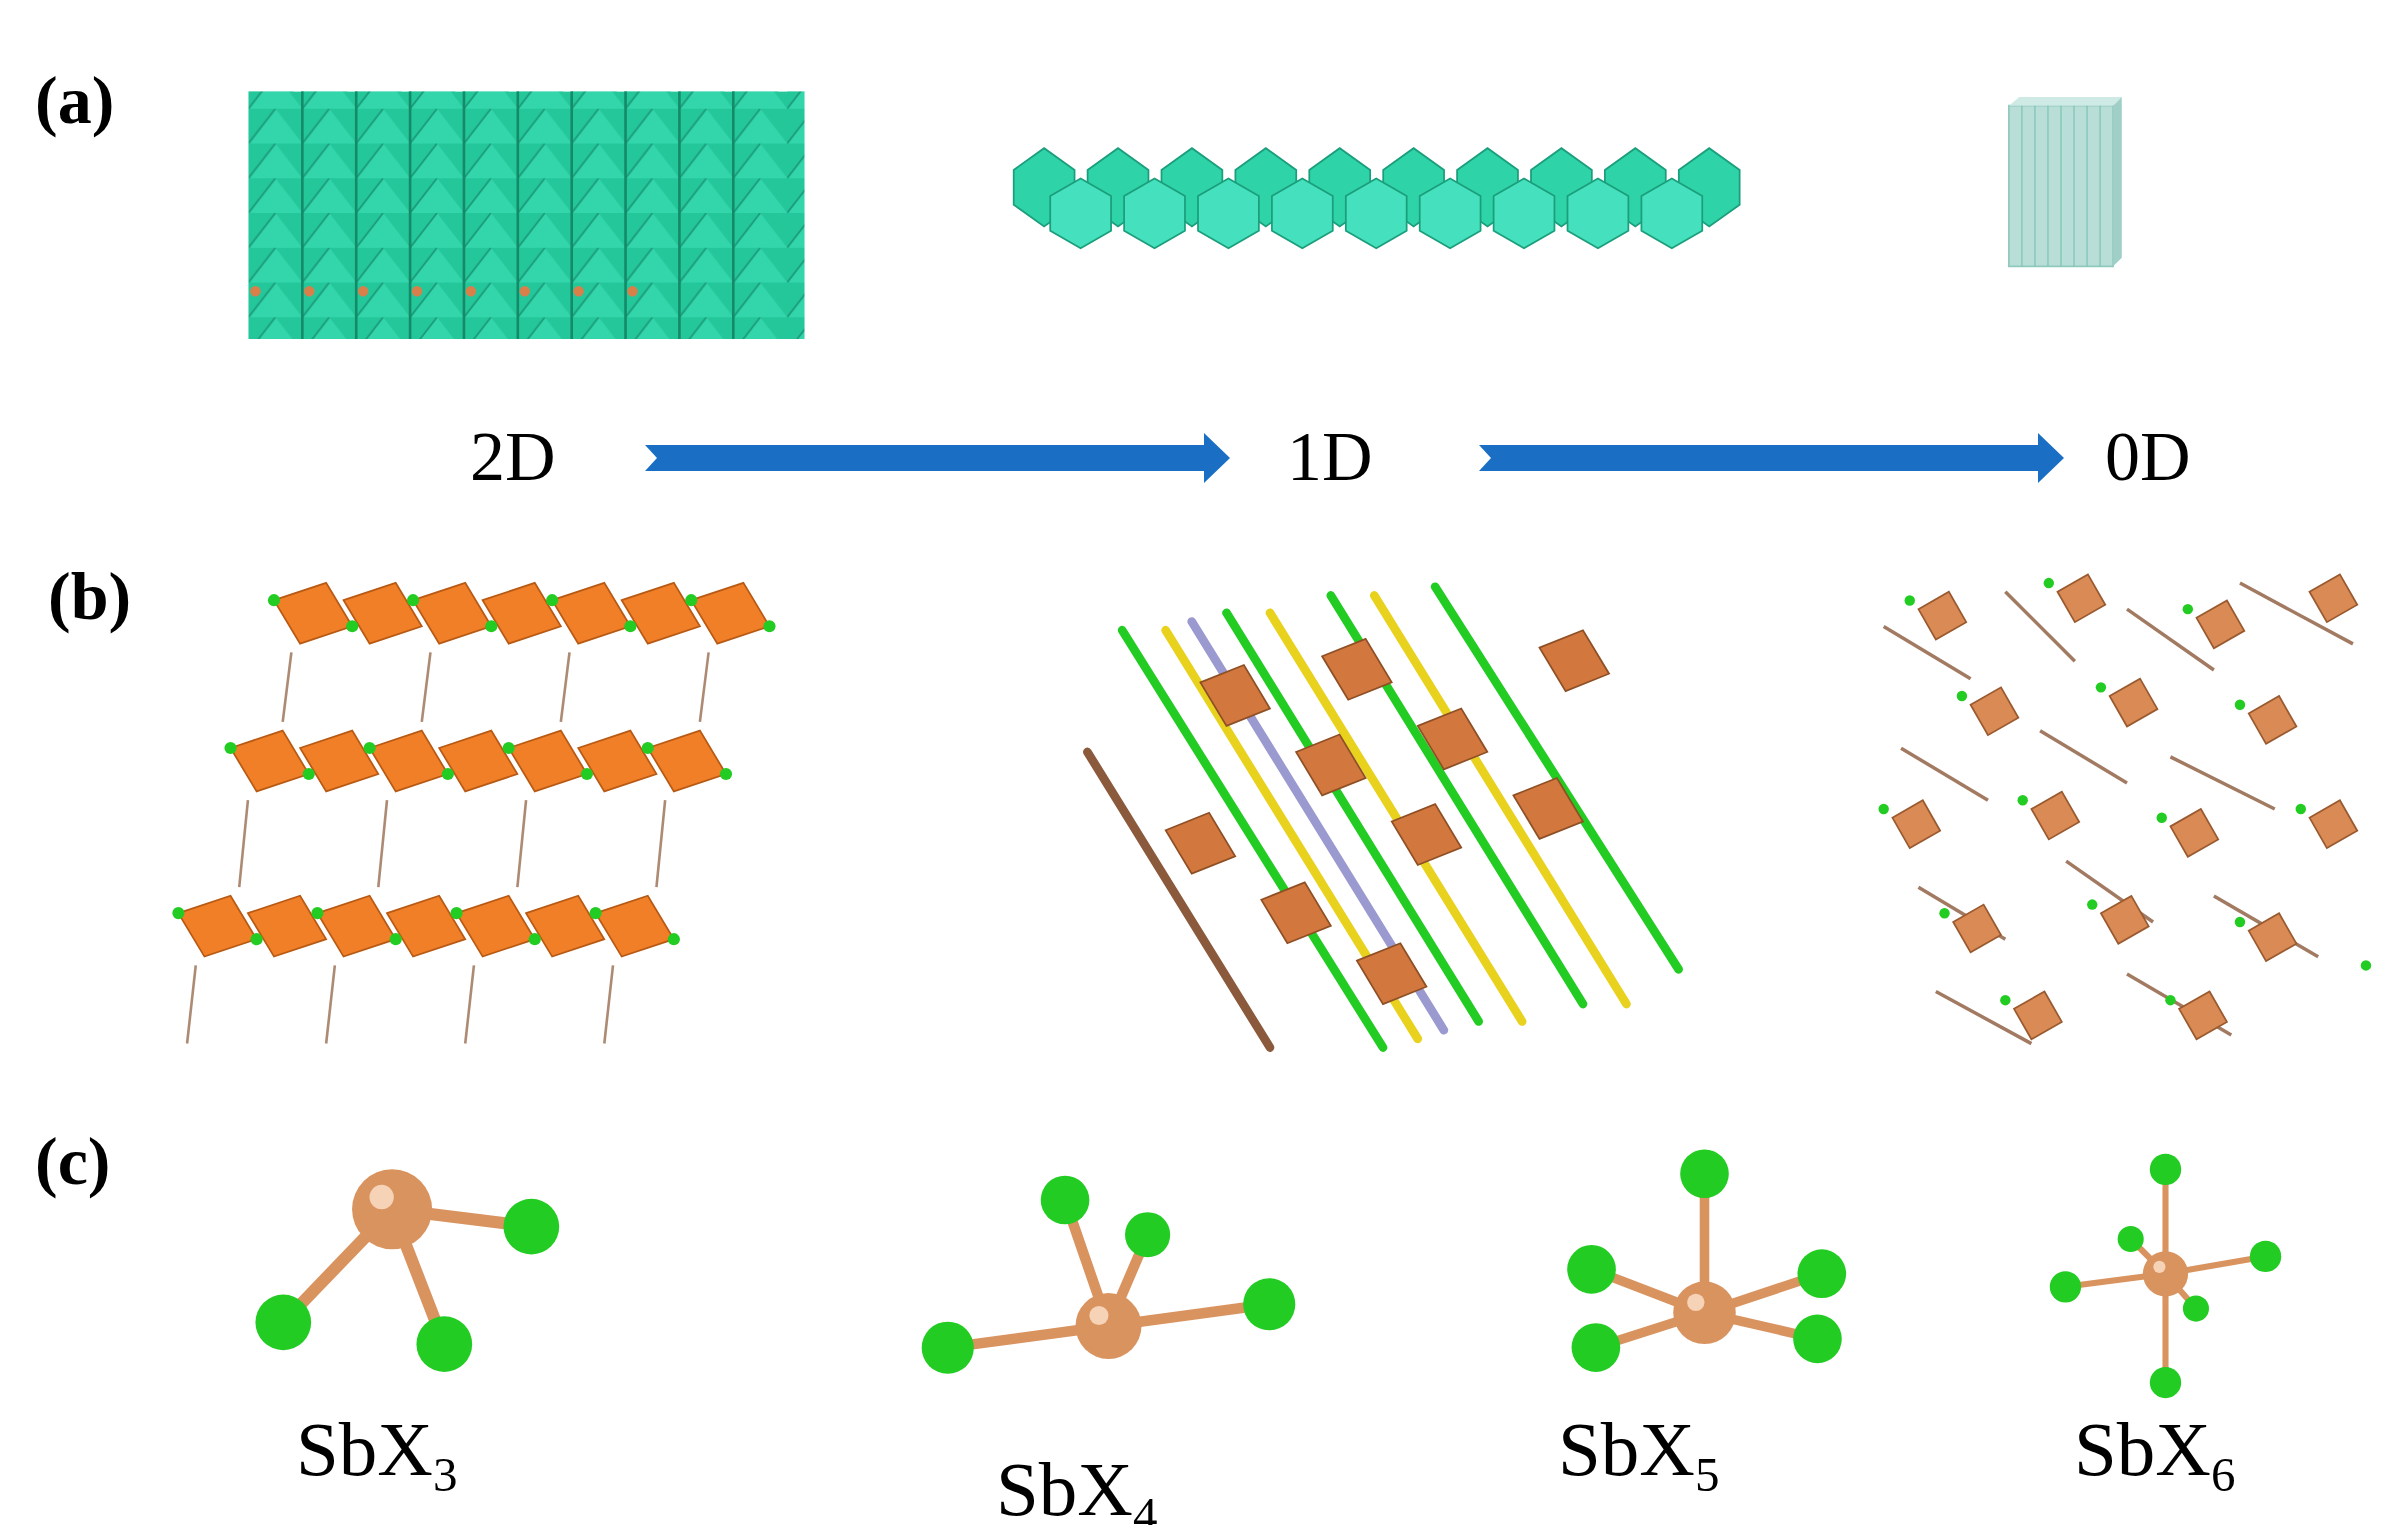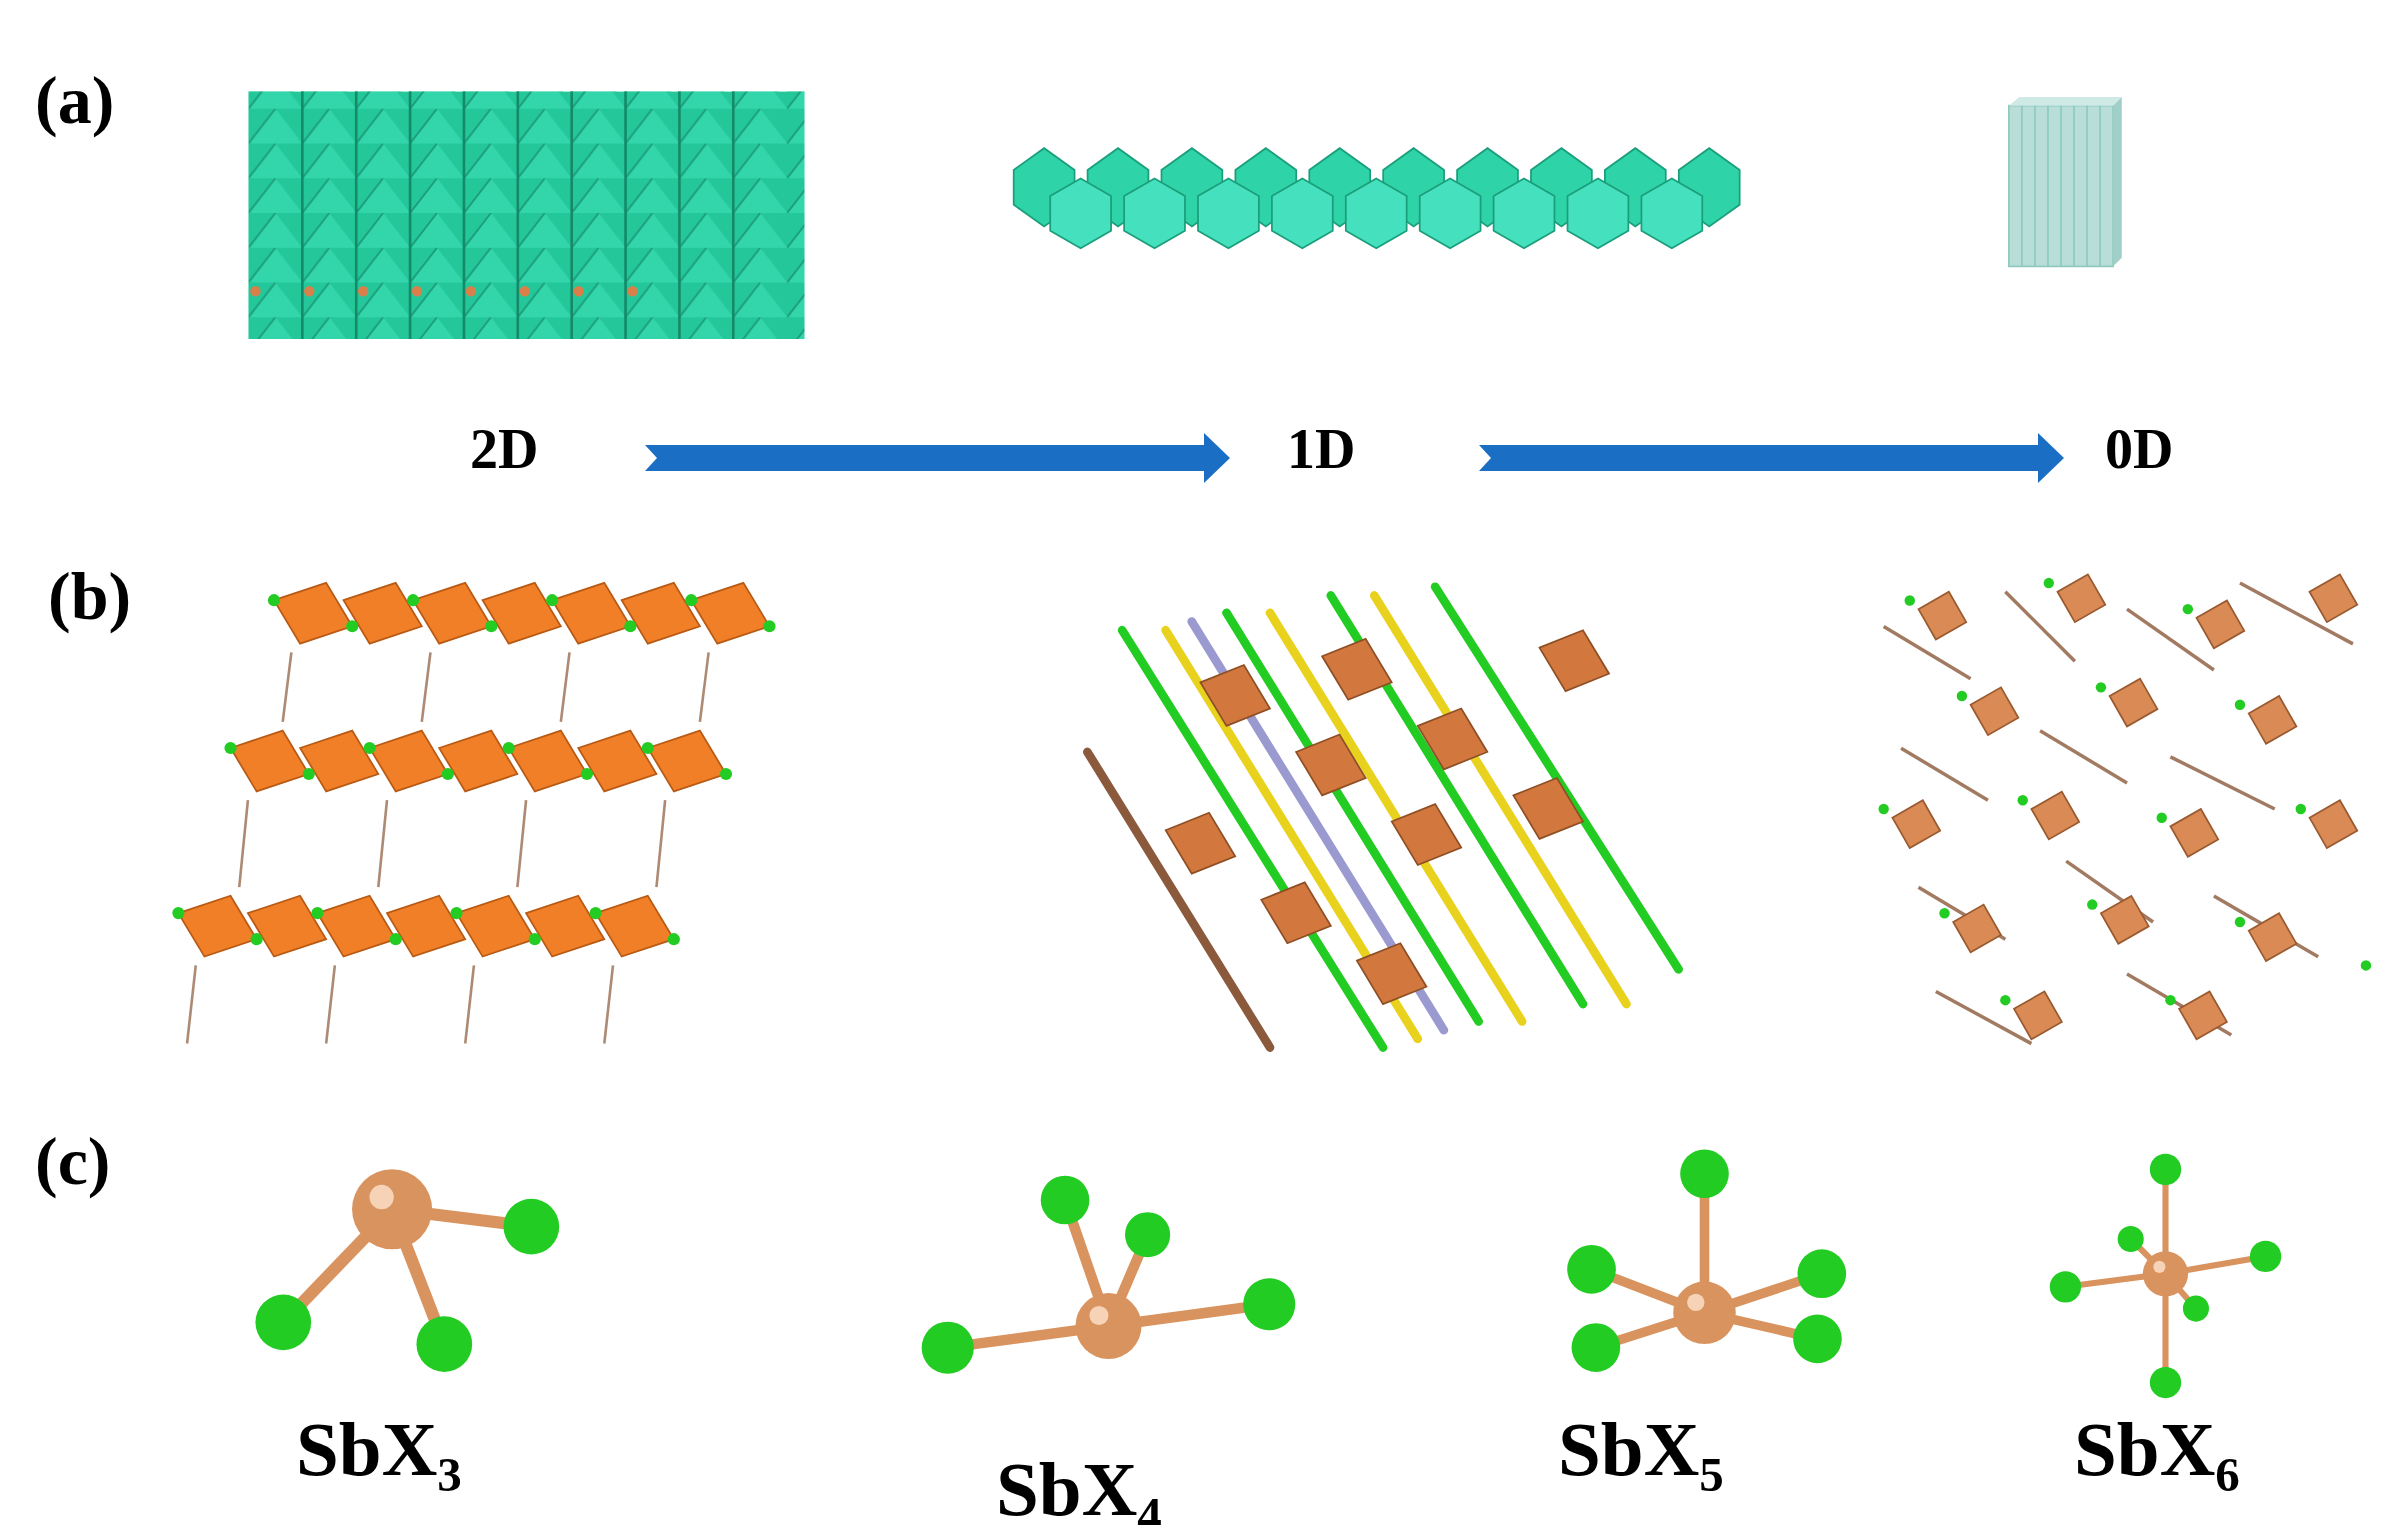--- a/index.html
+++ b/index.html
@@ -1,19 +1,19 @@
 <!DOCTYPE html>
 <html style="font-size:14px"><head>
 <meta charset="utf-8">
 <style>
   html,body{margin:0;padding:0;background:#ffffff;}
   body{width:2401px;height:1526px;position:relative;overflow:hidden;font-family:"Liberation Serif","DejaVu Serif",serif;}
   .panel-label{position:absolute;font-weight:bold;font-size:68px;color:#000;font-family:"Liberation Serif",serif;}
-  .dim-label{position:absolute;font-weight:bold;font-size:56px;color:#000;font-family:"Liberation Serif",serif;}
-  .formula{position:absolute;font-weight:bold;font-size:77px;color:#000;font-family:"Liberation Serif",serif;}
+  .dim-label{position:absolute;font-weight:normal;font-size:70px;color:#000;font-family:"Liberation Serif",serif;}
+  .formula{position:absolute;font-weight:normal;font-size:77px;color:#000;font-family:"Liberation Serif",serif;}
   .formula sub{font-size:49px;vertical-align:-15.7px;}
   .fig{position:absolute;}
   .arrow{position:absolute;height:26px;background:#1a6fc4;}
   .arrow::after{content:"";position:absolute;right:-24px;top:-12px;border-left:26px solid #1a6fc4;border-top:25px solid transparent;border-bottom:25px solid transparent;}
   .arrow::before{content:"";position:absolute;left:0;top:0;border-left:12px solid #fff;border-top:13px solid transparent;border-bottom:13px solid transparent;}
 </style>
 </head>
 <body>
 
 <div class="panel-label" style="left:35px;top:61px;">(a)</div>

